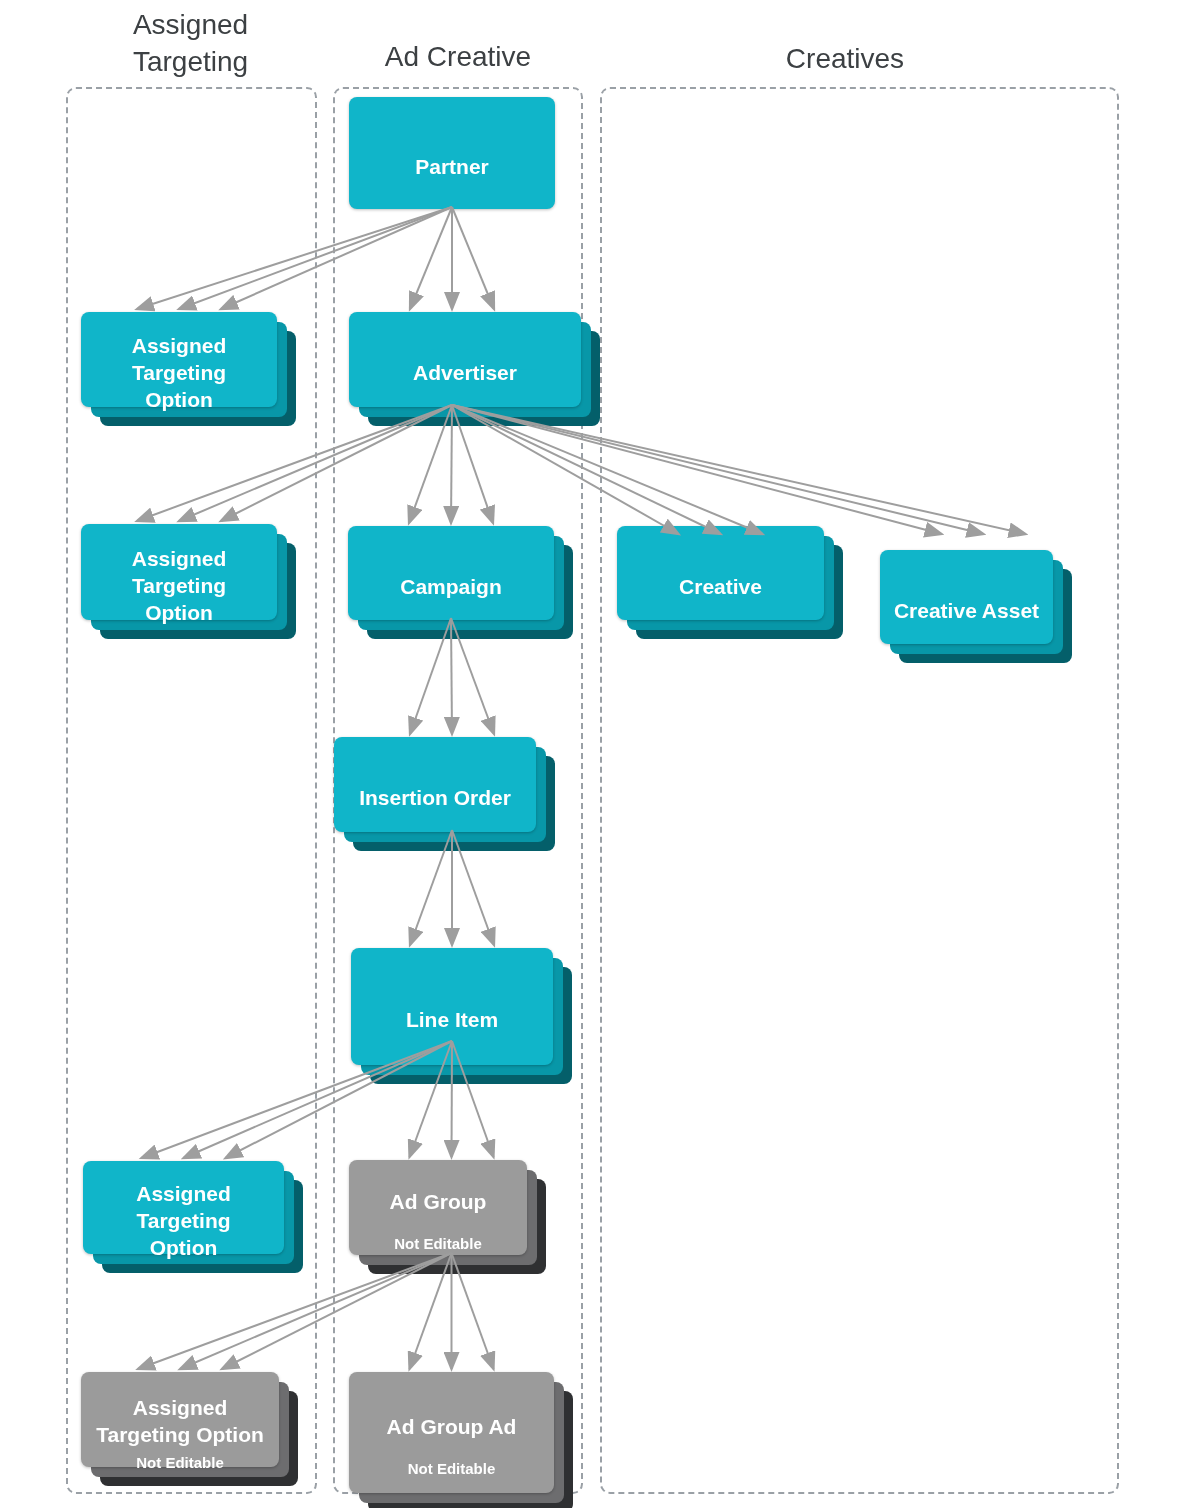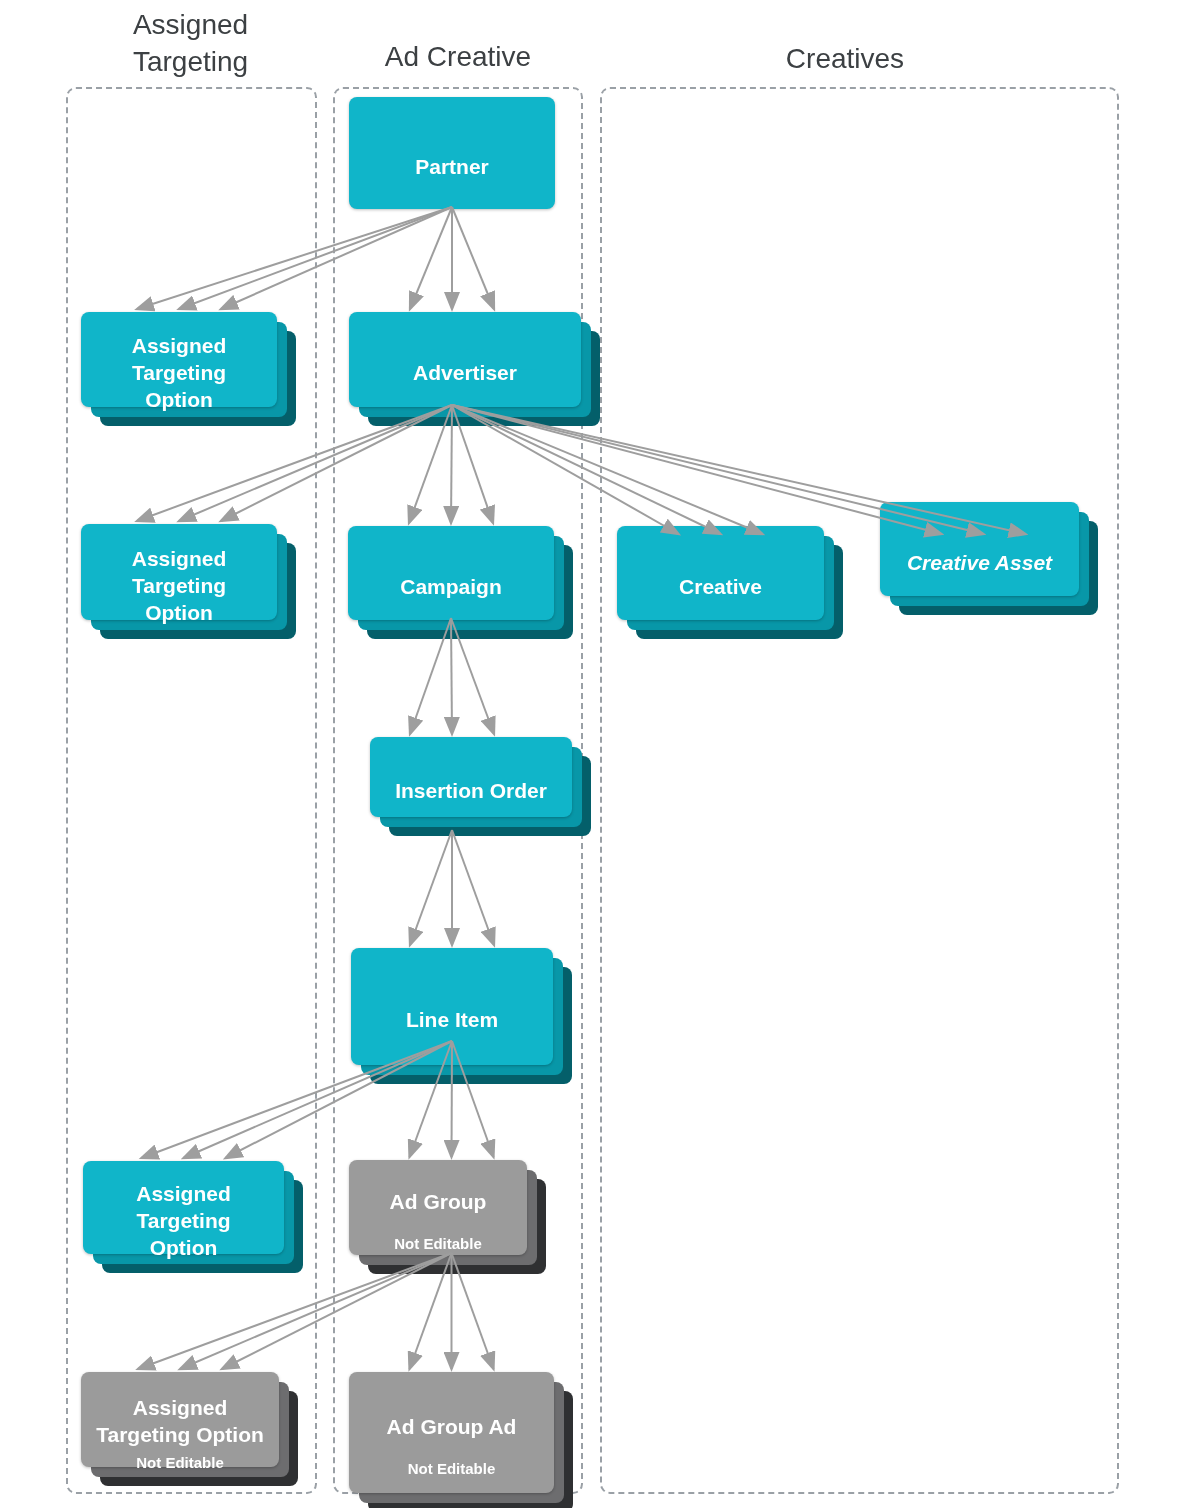--- a/index.html
+++ b/index.html
@@ -98,26 +98,26 @@
       <div class="node cyan stacked" style="left: 348px; top: 526px; width: 206px; height: 94px;">
         <div class="front">
           <div class="label">Campaign</div>
         </div>
       </div>
       <div class="node cyan stacked" style="left: 617px; top: 526px; width: 207px; height: 94px;">
         <div class="front">
           <div class="label">Creative</div>
         </div>
       </div>
-      <div class="node cyan stacked" style="left: 880px; top: 502px; width: 199px; height: 94px; font-style: italic;">
+      <div class="node cyan stacked" style="left: 880px; top: 550px; width: 173px; height: 94px;">
         <div class="front">
           <div class="label">Creative Asset</div>
         </div>
       </div>
-      <div class="node cyan stacked" style="left: 370px; top: 737px; width: 202px; height: 80px;">
+      <div class="node cyan stacked" style="left: 334px; top: 737px; width: 202px; height: 95px;">
         <div class="front">
           <div class="label">Insertion Order</div>
         </div>
       </div>
       <div class="node cyan stacked" style="left: 351px; top: 948px; width: 202px; height: 117px; border-radius: 26px;">
         <div class="front">
           <div class="label">Line Item</div>
         </div>
       </div>
       <div class="node cyan stacked" style="left: 83px; top: 1161px; width: 201px; height: 93px;">

